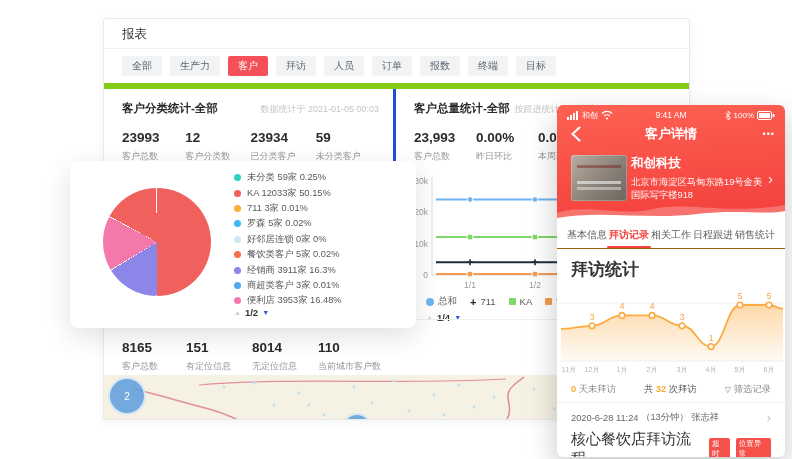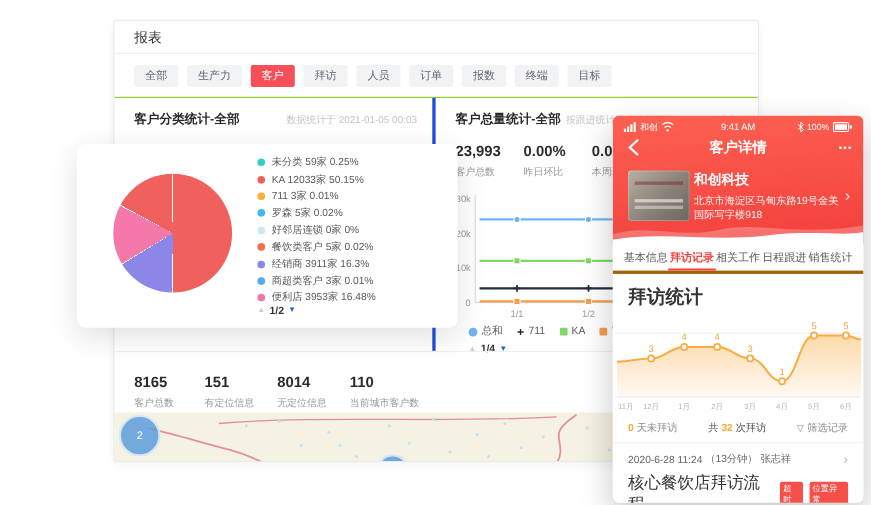--- a/index.html
+++ b/index.html
@@ -6,21 +6,21 @@
   html,body { width:792px; height:459px; background:#fff; font-family:"Liberation Sans","DejaVu Sans",sans-serif; }
   #stage { position:relative; width:792px; height:459px; overflow:hidden; background:#fff; }
 
   
   .win { position:absolute; left:103px; top:18px; width:587px; height:402px;
          background:#fff; border:1px solid #e9e9e9; border-radius:3px;
          box-shadow:0 2px 10px rgba(0,0,0,.05); overflow:hidden; z-index:1; }
   .titlebar { height:30px; line-height:30px; padding-left:18px; font-size:12.5px; color:#333;
               border-bottom:1px solid #efefef; }
   .tabsrow { height:40px; display:flex; align-items:center; gap:8px; padding:0 18px;
-             border-bottom:1px solid #84cc16; }
+             border-bottom:6px solid #84cc16; }
   .pill { font-size:10px; color:#5f6672; background:#f2f3f5; border-radius:2px;
           padding:3px 10px; cursor:pointer; white-space:nowrap; }
   .pill.active { background:#f5505a; color:#fff; }
 
   .cards-top { display:flex; height:230px; }
   .card1 { width:289px; padding:12px 14px 0 18px; }
   .card2 { flex:1; border-left:3px solid #1d4ed8; padding:12px 18px 0 18px; }
   .card-head { display:flex; justify-content:space-between; align-items:baseline; }
   .card-title { font-size:11.5px; font-weight:bold; color:#2b2b2b; }
   .card-ts { font-size:9px; color:#c4c4c4; }
@@ -48,21 +48,21 @@
   .card3 .stat { width:64px; }
   .card3 .stat:nth-child(2),.card3 .stat:nth-child(3){ width:66px; }
   .mapwrap { position:absolute; left:0; right:0; bottom:0; height:46px; overflow:hidden; background:#f5f1e3; }
   .map-badge { position:absolute; left:4px; top:2px; width:38px; height:38px; border-radius:50%;
                background:rgba(92,156,220,.85); border:2px solid rgba(255,255,255,.7);
                color:#fff; font-size:10px; display:flex; align-items:center; justify-content:center; }
   .map-badge2 { position:absolute; left:238px; top:38px; width:30px; height:30px; border-radius:50%;
                background:rgba(92,156,220,.85); border:2px solid rgba(255,255,255,.7); }
 
   
-  .pie-panel { position:absolute; left:70px; top:131px; width:346px; height:167px; background:#fff;
+  .pie-panel { position:absolute; left:70px; top:161px; width:346px; height:167px; background:#fff;
                border-radius:8px; box-shadow:0 8px 26px rgba(40,46,60,.14); z-index:10; }
   .pie { position:absolute; left:33px; top:27px; width:108px; height:108px; border-radius:50%; }
   .pl { position:absolute; left:164px; top:9px; }
   .pl-item { display:flex; align-items:center; height:15.4px; font-size:9.3px; color:#595959; cursor:pointer; white-space:nowrap; }
   .pl-dot { width:7px; height:7px; border-radius:50%; margin-right:6px; flex:none; }
   .pie-panel .pager { position:absolute; left:164px; top:146px; margin:0; }
 
   
   .phone { position:absolute; left:557px; top:105px; width:228px; height:352px; background:#fff;
            border-radius:6px; box-shadow:0 12px 30px rgba(0,0,0,.22); overflow:hidden; z-index:20; }
@@ -80,21 +80,21 @@
               background:linear-gradient(135deg,#b9aea2 0%,#8a8178 55%,#6e675f 100%);
               box-shadow:inset 0 0 0 1px rgba(255,255,255,.25); position:relative; overflow:hidden; }
   .co-thumb:after { content:""; position:absolute; left:6px; top:26px; right:6px; height:3px; background:rgba(255,255,255,.55); box-shadow:0 6px 0 rgba(255,255,255,.4), 0 -16px 0 rgba(120,30,30,.45); }
   .co-info { margin-left:4px; flex:1; }
   .co-name { font-size:12.5px; font-weight:bold; }
   .co-addr { font-size:9.3px; line-height:1.4; margin-top:4px; opacity:.95; width:136px; }
   .co-chevron { color:rgba(255,255,255,.9); font-size:15px; align-self:center; cursor:pointer; }
   .ph-wave { position:absolute; left:0; right:0; bottom:-1px; height:24px; display:block; }
 
   .ph-tabs { display:flex; height:27px; align-items:center; justify-content:space-between;
-             padding:0 10px; border-bottom:3px solid #a16207; }
+             padding:0 10px; border-bottom:1px solid #a16207; }
   .ph-tab { font-size:10px; color:#595959; cursor:pointer; position:relative; height:100%; display:flex; align-items:center; }
   .ph-tab.active { color:#f5423e; font-weight:bold; }
   .ph-tab.active:after { content:""; position:absolute; left:-2px; right:-2px; bottom:0; height:2px; background:#f5423e; border-radius:1px; }
 
   .ph-section-title { font-size:17px; font-weight:bold; color:#333; padding:9px 14px 2px 14px; }
   .areachart { display:block; margin-left:2px; }
   .visitrow { display:flex; align-items:center; justify-content:space-between; height:26px;
               padding:0 14px; border-bottom:1px solid #f0f0f0; font-size:9.3px; color:#8a8a8a; }
   .vr-orange { color:#faa935; font-weight:bold; }
   .vr-mid { color:#4d4d4d; }

